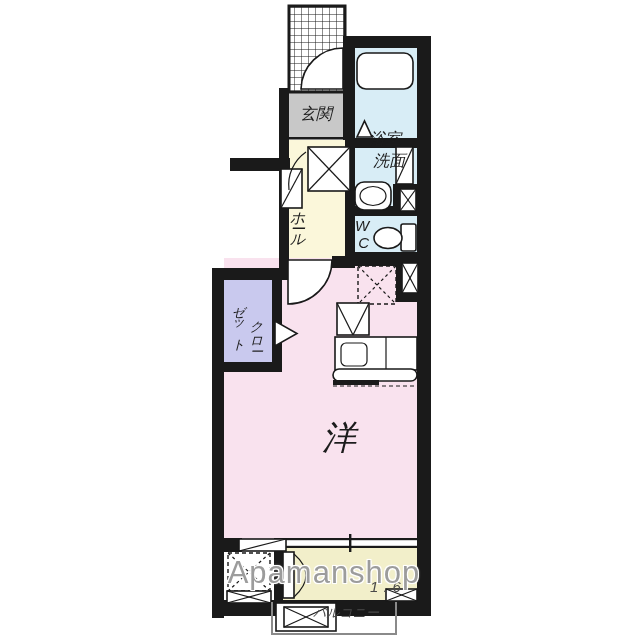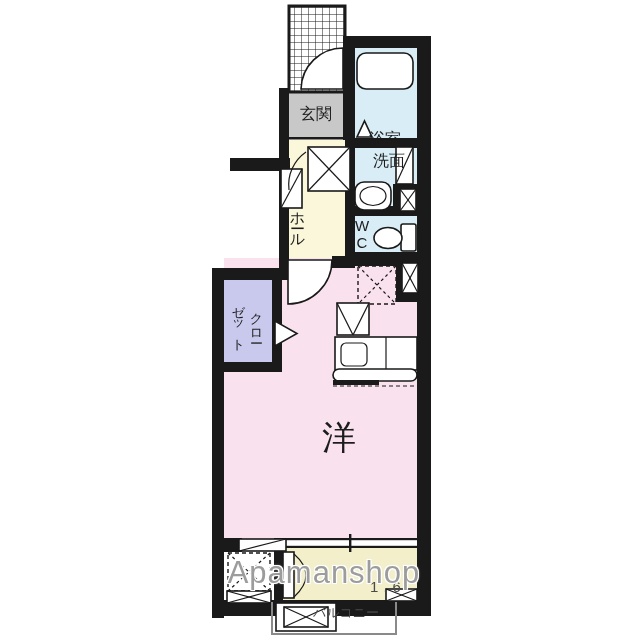--- a/index.html
+++ b/index.html
@@ -15,21 +15,21 @@
   .floor-balcony{fill:var(--balcony-yellow);}
   .floor-blue{fill:var(--water-blue);}
   .floor-closet{fill:var(--closet-purple);}
   .floor-gray{fill:var(--entrance-gray);}
   .fx{fill:#ffffff;stroke:var(--wall);stroke-width:1.6;}
   .fx-thin{fill:none;stroke:var(--wall);stroke-width:1.2;}
   .fx-dash{fill:none;stroke:var(--wall);stroke-width:1.4;stroke-dasharray:4 3;}
   .gray-line{fill:none;stroke:#8a8a8a;stroke-width:2;}
   
   .lbl{position:absolute;transform:translate(-50%,-50%);color:var(--label-dark);
-       white-space:pre-line;text-align:center;line-height:1.12;}
+       white-space:pre-line;text-align:right;line-height:1.12;font-style:italic;}
   .lbl-16{font-size:16px;}
   .lbl-wc{font-size:15px;line-height:1.15;}
   .v-lbl{writing-mode:vertical-rl;}
   .lbl-hall{font-size:15px;letter-spacing:2px;}
   .lbl-closet{font-size:13px;letter-spacing:2px;height:52px;line-height:18px;}
   .lbl-room{font-size:34px;}
   .lbl-size{font-size:32px;letter-spacing:7px;}
   .lbl-balcony{font-size:13px;color:var(--balcony-text);}
   .lbl-bsize{font-size:15px;letter-spacing:5px;color:var(--balcony-text);}
   #watermark{

